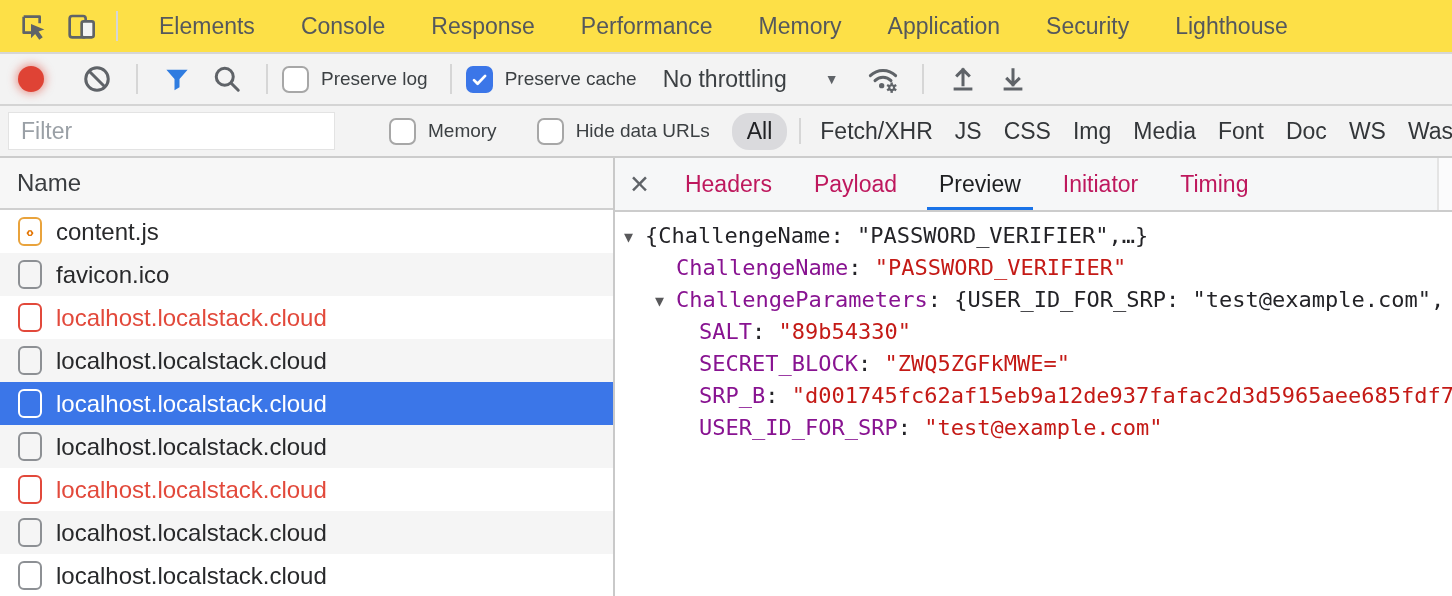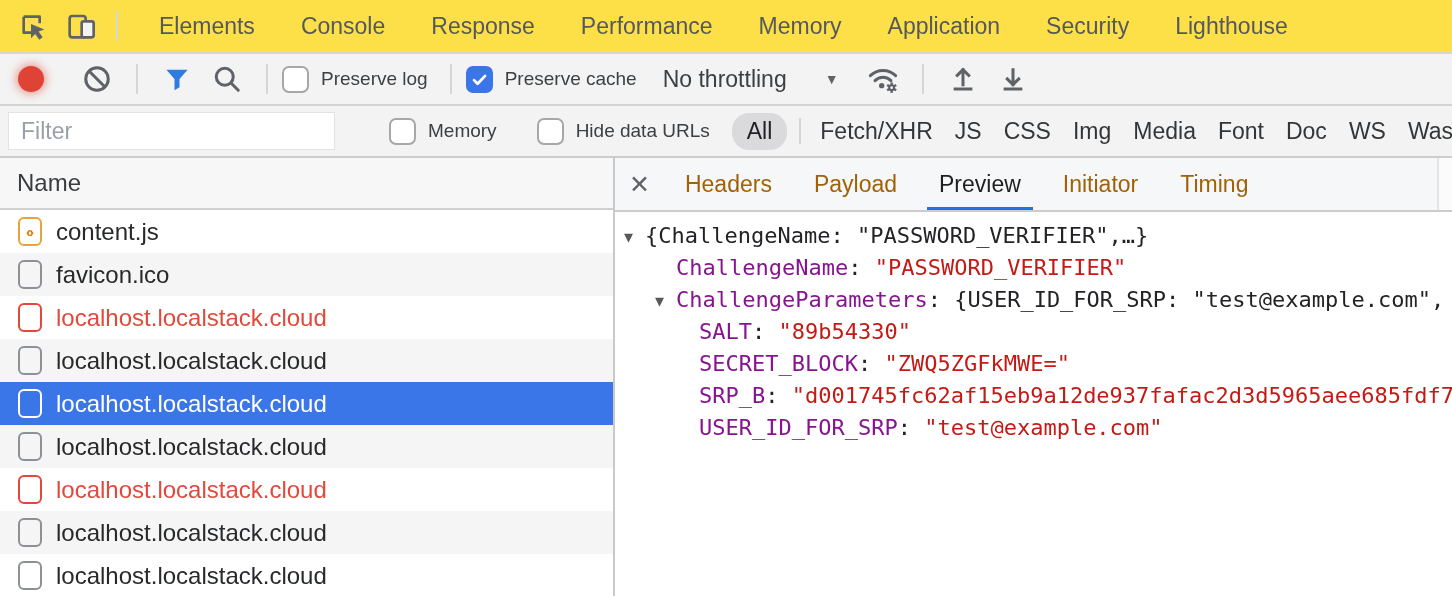--- a/index.html
+++ b/index.html
@@ -92,21 +92,21 @@
   
   .right { flex:1; overflow:hidden; display:flex; flex-direction:column; background:#fff; }
   .detail-tabbar {
     height:54px; flex:none; background:#f6f7f8; border-bottom:2px solid #ccc;
     display:flex; align-items:center; overflow:hidden;
   }
   .close-x { font-size:25px; color:#5f6368; margin:0 14px 0 14px; flex:none; }
   .dtabs { display:flex; height:100%; }
   .dtab {
     padding:0 12px; margin:0 9px; display:flex; align-items:center; height:100%;
-    font-size:23px; color:#a16207; position:relative; flex:none;
+    font-size:23px; color:#be185d; position:relative; flex:none;
   }
   .dtab.active { color:#1e1f21; }
   .dtab.active::after { content:""; position:absolute; left:0; right:0; bottom:-2px; height:5px; background:#1a73e8; }
   .gutter { margin-left:auto; width:15px; height:100%; border-left:2px solid #e4e4e4; background:#fbfbfc; flex:none; }
   .preview { flex:1; padding-top:8px; overflow:hidden; }
   .pline {
     font-family:"DejaVu Sans Mono", monospace; font-size:22px; line-height:32px;
     white-space:pre; position:relative; color:#232327;
   }
   .pline .tri { position:absolute; font-size:15px; color:#59595b; top:1px; }

